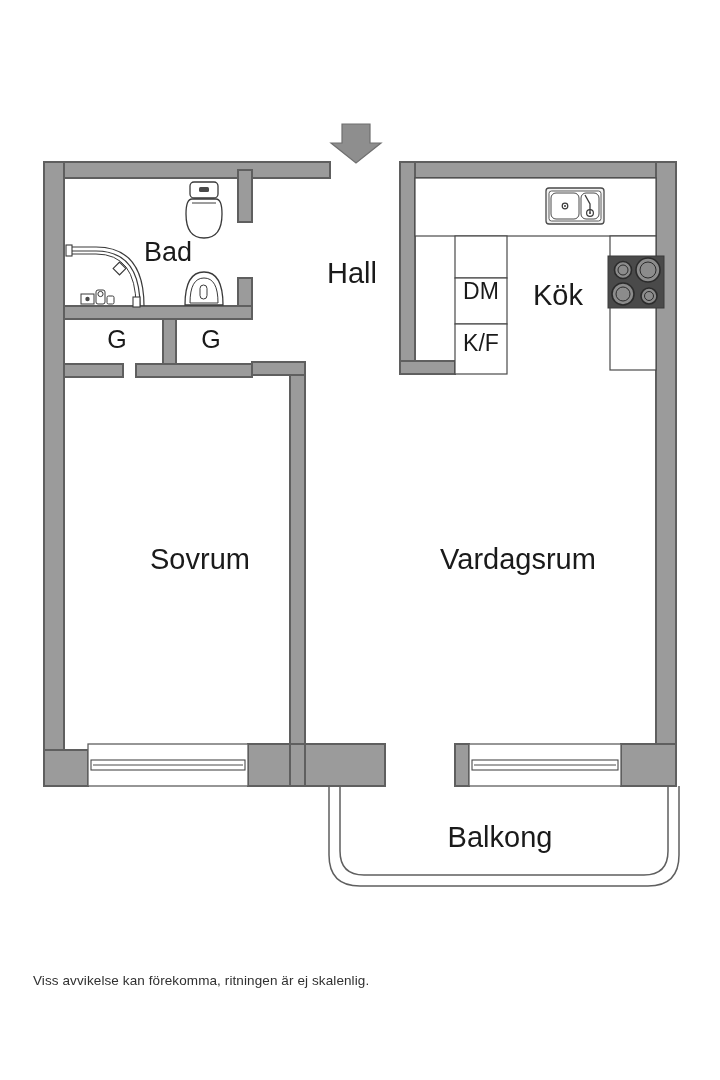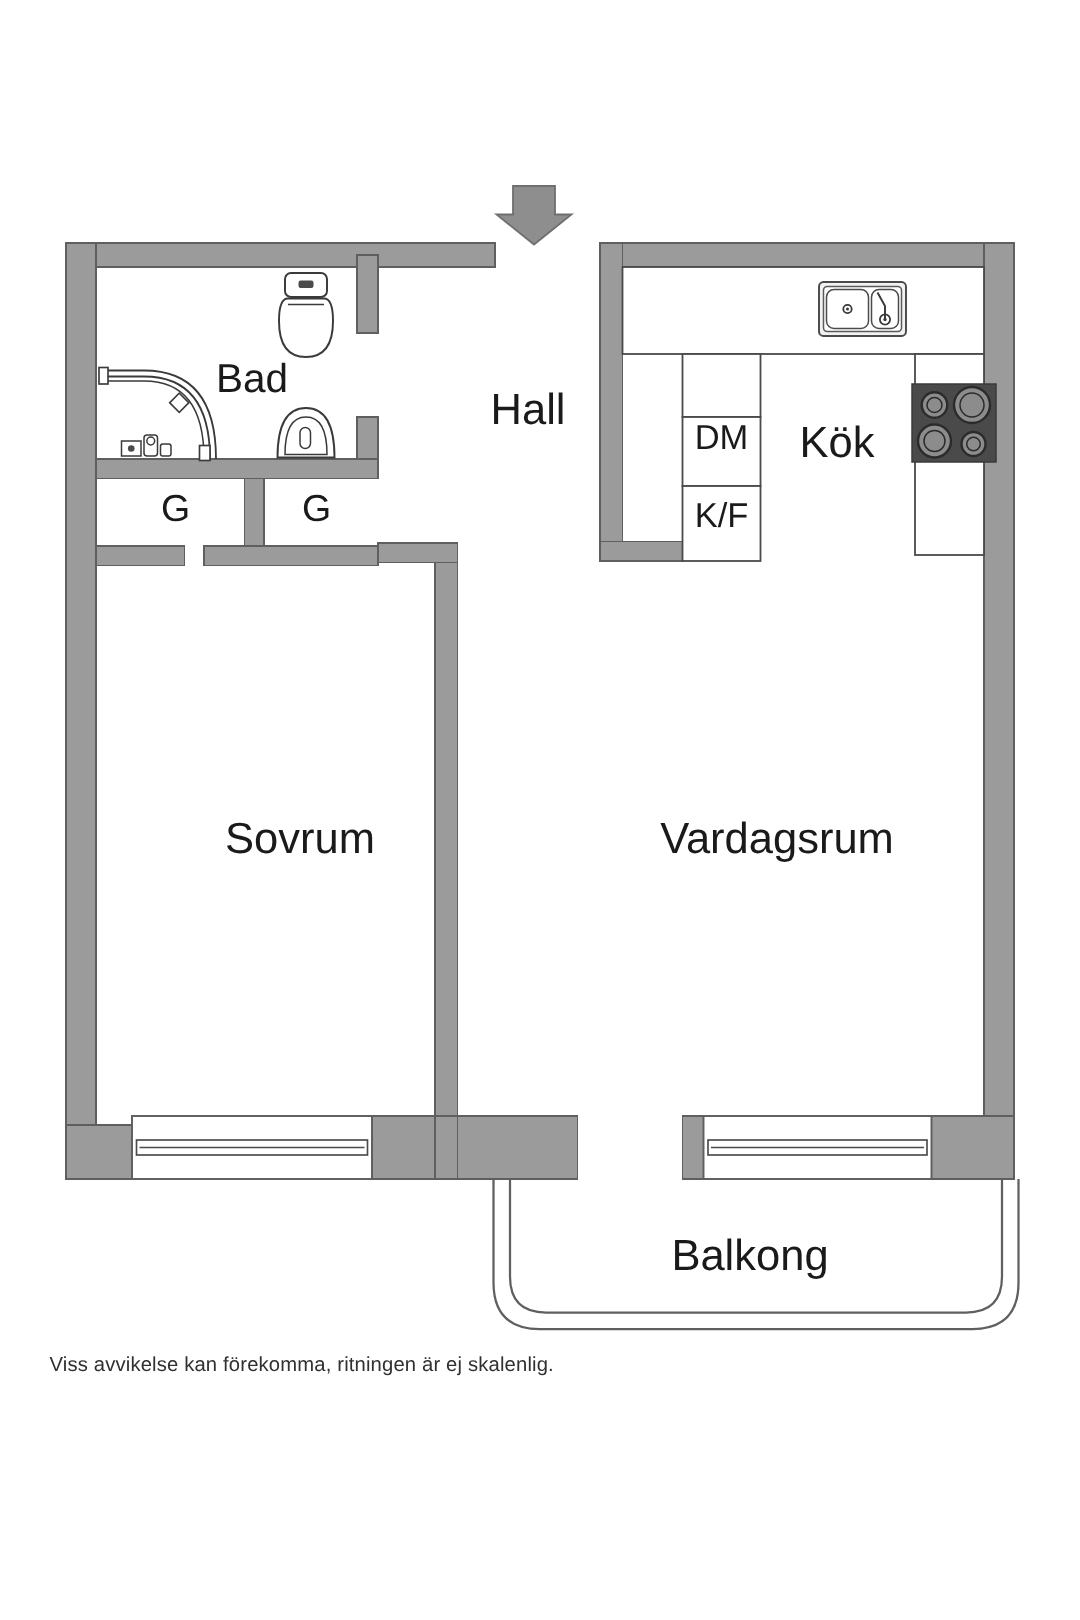--- a/index.html
+++ b/index.html
@@ -35,21 +35,21 @@
     text-anchor: middle;
     dominant-baseline: middle;
   }
   .label-xl { font-size: 29px; }
   .label-lg { font-size: 27px; }
   .label-md { font-size: 25px; }
   .label-sm { font-size: 23px; }
   .disclaimer {
     position: absolute;
     left: 33px;
-    top: 902px;
+    top: 973px;
     font-size: 13.5px;
     font-family: "Liberation Sans", sans-serif;
     color: #303030;
     letter-spacing: 0.1px;
     white-space: nowrap;
   }
 </style>
 </head>
 <body>
 

